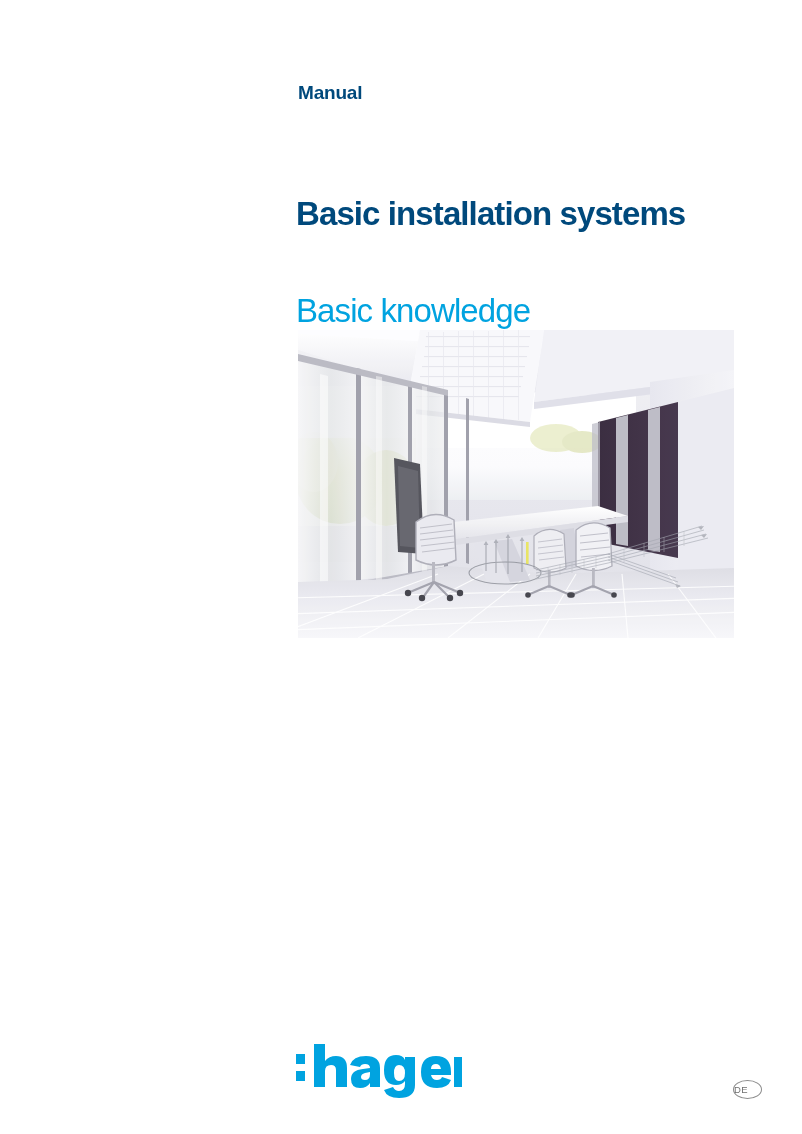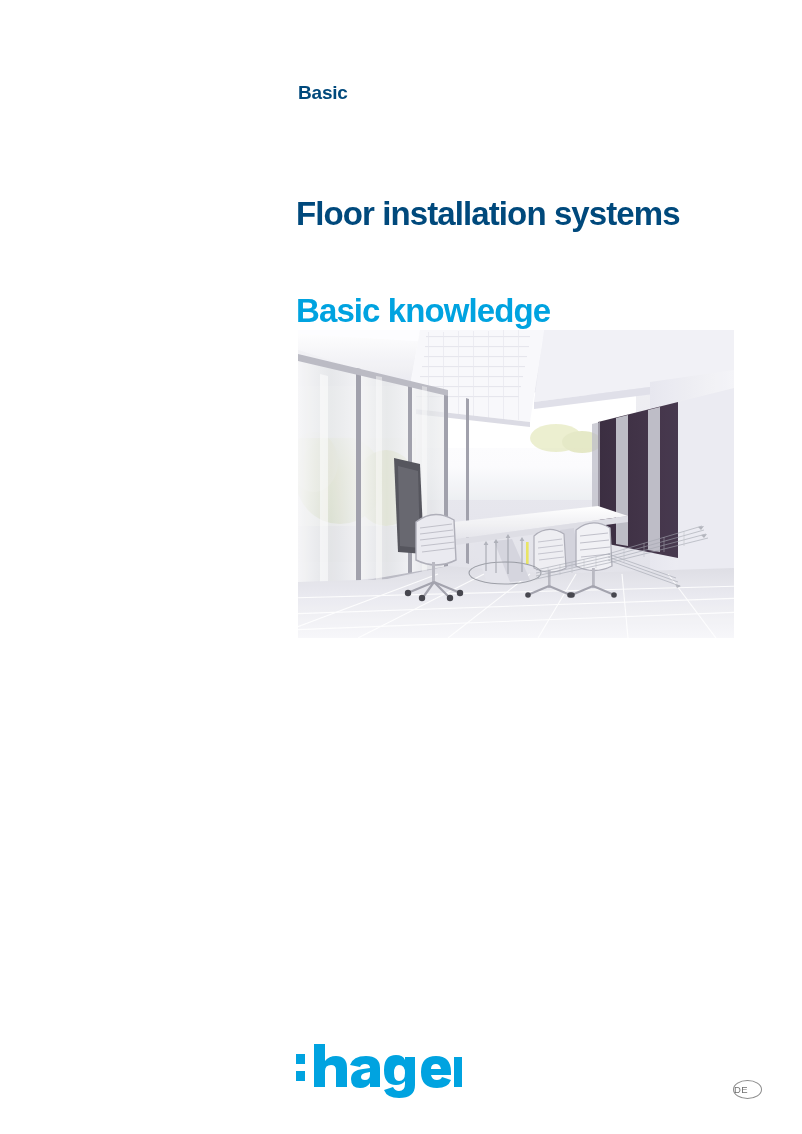--- a/index.html
+++ b/index.html
@@ -44,21 +44,21 @@
     color: #00497C;
     line-height: 1.08;
     white-space: nowrap;
   }
 
   .subtitle {
     position: absolute;
     left: 296px;
     top: 266px;
     font-size: 33px;
-    font-weight: bold;
+    font-weight: normal;
     letter-spacing: -0.9px;
     color: #00A3E0;
     line-height: 1.08;
     white-space: nowrap;
   }
 
   
   .hero {
     position: absolute;
     left: 298px;
@@ -95,23 +95,23 @@
     text-align: left;
     letter-spacing: 0.3px;
     font-family: "Liberation Sans", sans-serif;
   }
 </style>
 </head>
 <body>
 
 <div class="page">
 
-  <div class="eyebrow">Basic</div>
-
-  <h1 class="title">Floor installation systems</h1>
+  <div class="eyebrow">Manual</div>
+
+  <h1 class="title">Basic installation systems</h1>
 
   <h2 class="subtitle">Basic knowledge</h2>
 
   <div class="hero">
     <svg viewBox="0 0 436 308" preserveAspectRatio="none">
       <defs>
         <linearGradient id="wallGrad" x1="0" y1="0" x2="0" y2="1">
           <stop offset="0%" stop-color="#f2f2f6"></stop>
           <stop offset="100%" stop-color="#dcdce5"></stop>
         </linearGradient>

